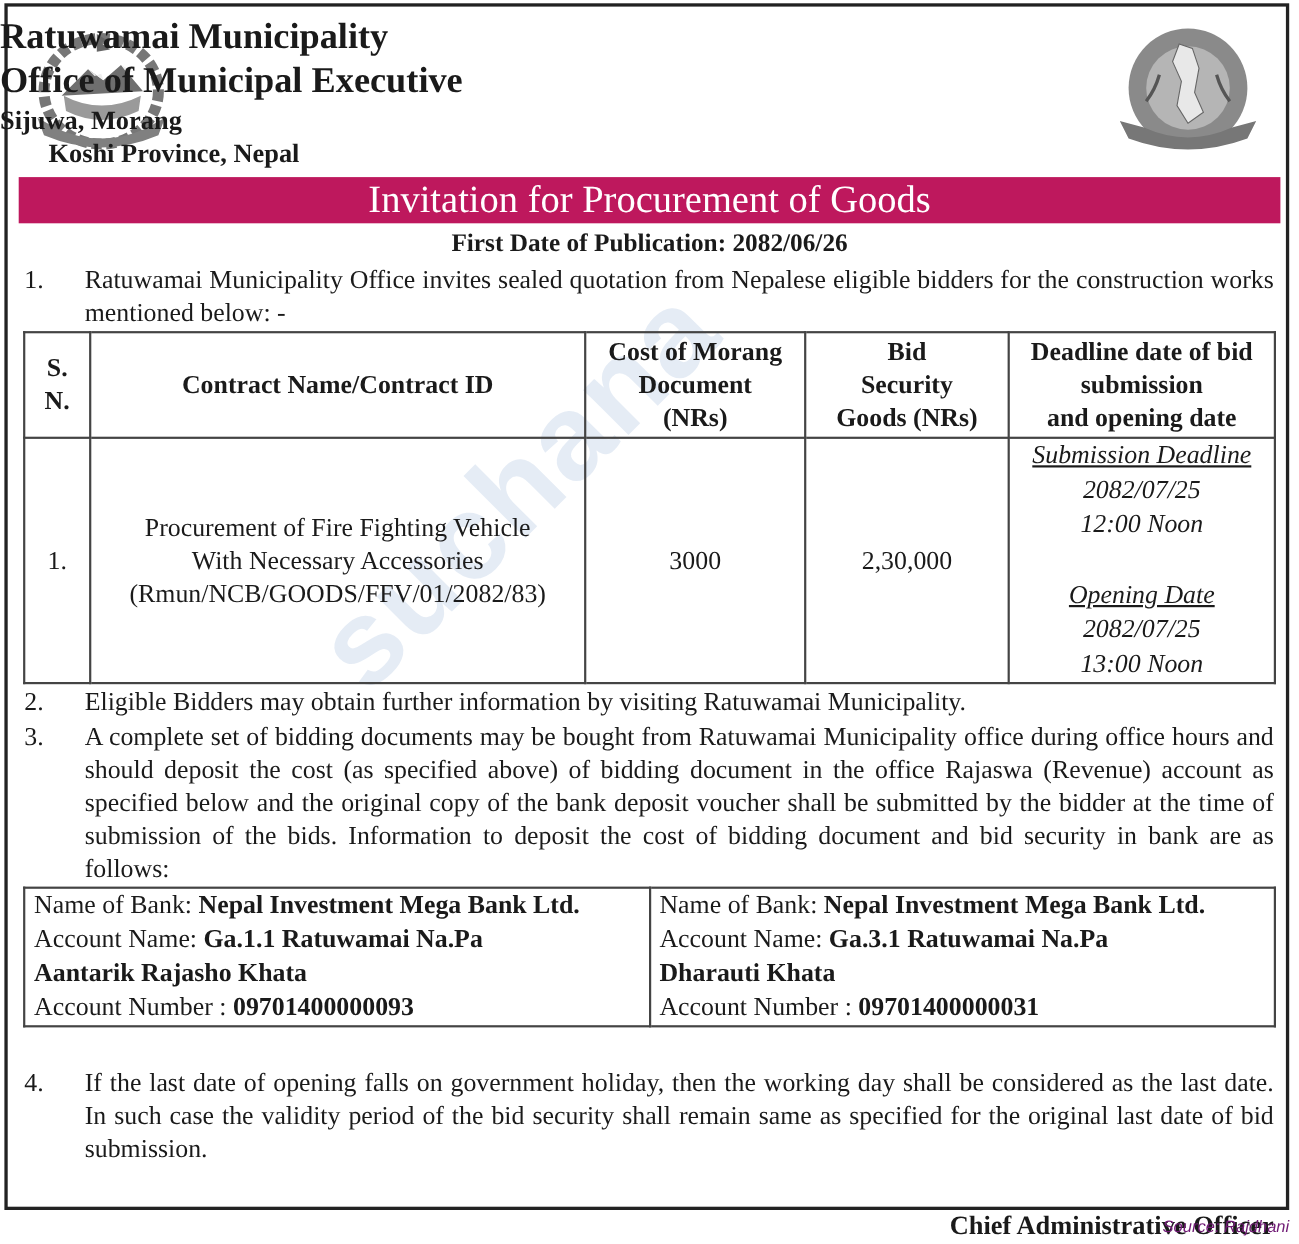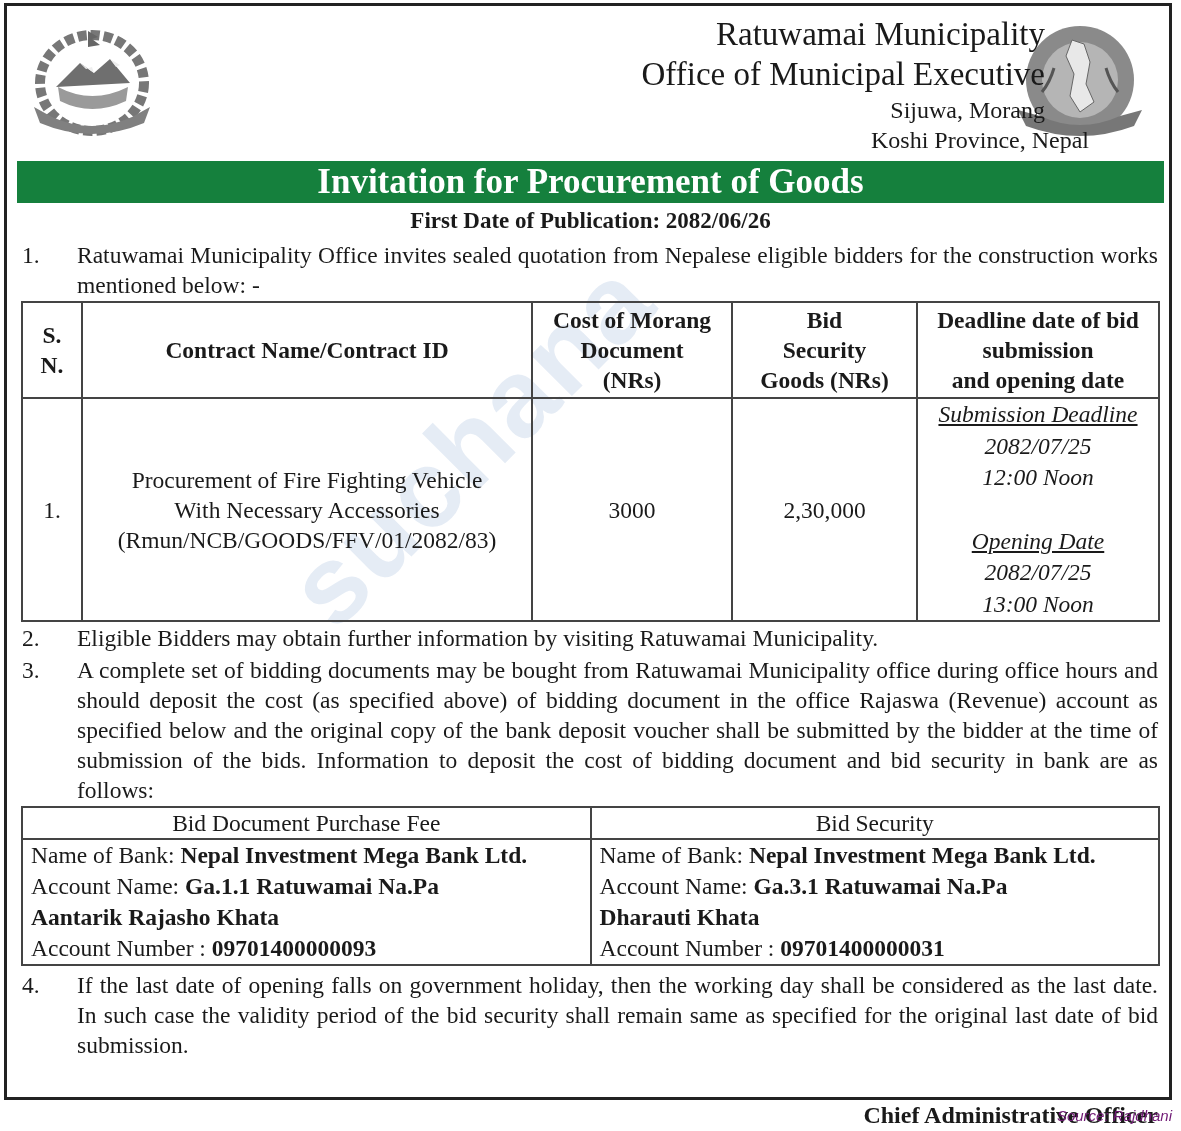--- a/index.html
+++ b/index.html
@@ -5,27 +5,27 @@
   html, body { margin: 0; padding: 0; background: #ffffff; }
   body { width: 1181px; height: 1131px; position: relative; overflow: hidden;
          font-family: "Liberation Serif", "DejaVu Serif", serif; color: #1a1a1a; }
   .frame { position: absolute; left: 4px; top: 3px; width: 1168px; height: 1097px;
            border: 3px solid #222; box-sizing: border-box; background: #fff; }
   .watermark { position: absolute; left: 240px; top: 380px; transform: rotate(-45deg);
                font-family: "Liberation Sans", sans-serif; font-weight: bold; font-size: 110px;
                color: rgba(110,150,200,0.18); pointer-events: none; letter-spacing: 2px; }
   .emblem-left { position: absolute; left: 22px; top: 25px; width: 140px; height: 115px; }
   .emblem-right { position: absolute; left: 1010px; top: 22px; width: 140px; height: 122px; }
-  .hdr { position: absolute; left: 0; width: 1045px; text-align: right; font-weight: normal; }
+  .hdr { position: absolute; left: 0; width: 1045px; text-align: left; font-weight: bold; }
   .hdr1 { top: 16px; font-size: 33px; }
   .hdr2 { top: 56px; font-size: 33px; }
   .hdr3 { top: 97px; font-size: 24px; }
   .hdr4 { top: 127px; font-size: 24px; padding-left: 44px; }
   .banner { position: absolute; left: 17px; top: 161px; width: 1147px; height: 42px;
-            background: #15803d; color: #fff; text-align: center; font-weight: bold;
+            background: #be185d; color: #fff; text-align: center; font-weight: normal;
             font-size: 35px; line-height: 42px; }
   .pubdate { position: absolute; left: 0; width: 1181px; top: 208px; text-align: center;
              font-weight: bold; font-size: 23px; }
   .para { position: absolute; left: 22px; width: 1136px; font-size: 23.5px; line-height: 30px; }
   .para .num { position: absolute; left: 0; top: 0; }
   .para .txt { margin-left: 55px; text-align: justify; text-align-last: left; }
   table { border-collapse: collapse; }
   .main-table { position: absolute; left: 21px; top: 301px; width: 1139px; height: 320px; }
   .main-table td, .main-table th { border: 2px solid #444; text-align: center; vertical-align: middle;
         font-size: 23.5px; line-height: 30px; padding: 0 4px; }
@@ -134,24 +134,20 @@
   <div class="txt">Eligible Bidders may obtain further information by visiting Ratuwamai Municipality.</div>
 </div>
 
 <div class="para" style="top:655px;">
   <span class="num">3.</span>
   <div class="txt">A complete set of bidding documents may be bought from Ratuwamai Municipality office during office hours and should deposit the cost (as specified above) of bidding document in the office Rajaswa (Revenue) account as specified below and the original copy of the bank deposit voucher shall be submitted by the bidder at the time of submission of the bids. Information to deposit the cost of bidding document and bid security in bank are as follows:</div>
 </div>
 
 <table class="bank-table">
   <tbody>
-      <tr>
-    <td class="hd">Bid Document Purchase Fee</td>
-    <td class="hd">Bid Security</td>
-  </tr>
   <tr>
     <td>
       <div><span>Name of Bank: </span><span class="b">Nepal Investment Mega Bank Ltd.</span></div>
       <div><span>Account Name: </span><span class="b">Ga.1.1 Ratuwamai Na.Pa</span></div>
       <div class="b">Aantarik Rajasho Khata</div>
       <div><span>Account Number : </span><span class="b">09701400000093</span></div>
     </td>
     <td>
       <div><span>Name of Bank: </span><span class="b">Nepal Investment Mega Bank Ltd.</span></div>
       <div><span>Account Name: </span><span class="b">Ga.3.1 Ratuwamai Na.Pa</span></div>

